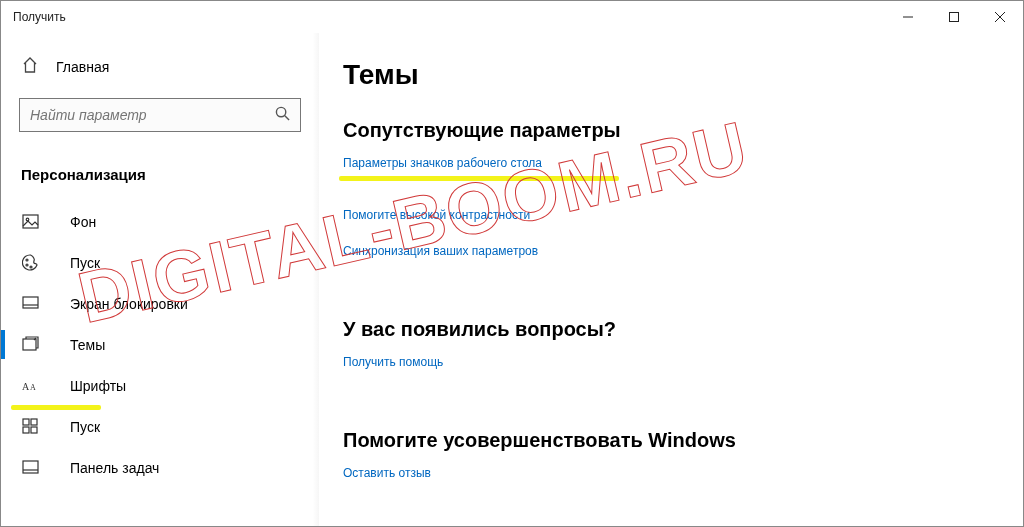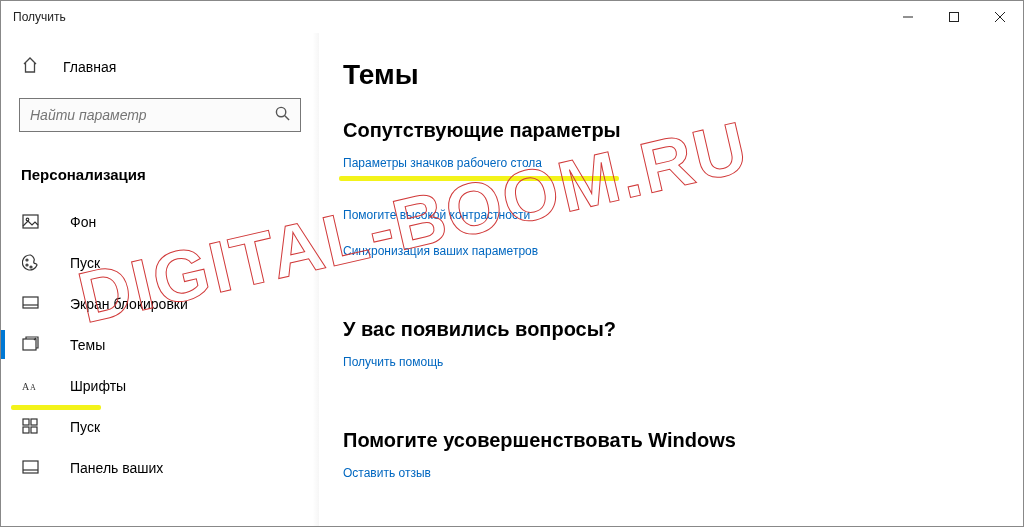--- a/index.html
+++ b/index.html
@@ -48,21 +48,21 @@
     
     .sidebar {
       width: 318px;
       padding-top: 14px;
       background: linear-gradient(to right, #fff 0%, #fff 98%, #f6f6f6 100%);
       position: relative;
     }
     .home-row {
       display: flex;
       align-items: center;
-      gap: 24px;
+      gap: 17px;
       padding: 10px 20px;
       cursor: pointer;
     }
     .home-row .icon { width: 18px; text-align: center; color: #444; }
     .home-row .icon svg { width: 16px; height: 16px; stroke: #444; fill: none; stroke-width: 1.3; }
 
     .search-box {
       margin: 12px 18px 18px;
       border: 1px solid #777;
       height: 34px;
@@ -283,21 +283,21 @@
       <span class="label">Пуск</span>
     </div>
 
     <div class="nav-item">
       <span class="icon">
         <svg viewBox="0 0 17 17">
             <rect x="1" y="2" width="15" height="12"></rect>
             <line x1="1" y1="11" x2="16" y2="11"></line>
           </svg>
       </span>
-      <span class="label">Панель ваших</span>
+      <span class="label">Панель задач</span>
     </div>
 
     <div class="hl" style="left:10px; top:372px; width:90px;"></div>
   </div>
 
   <div class="content">
     <h1>Темы</h1>
 
     <h2>Сопутствующие параметры</h2>
     <div style="position:relative;">

